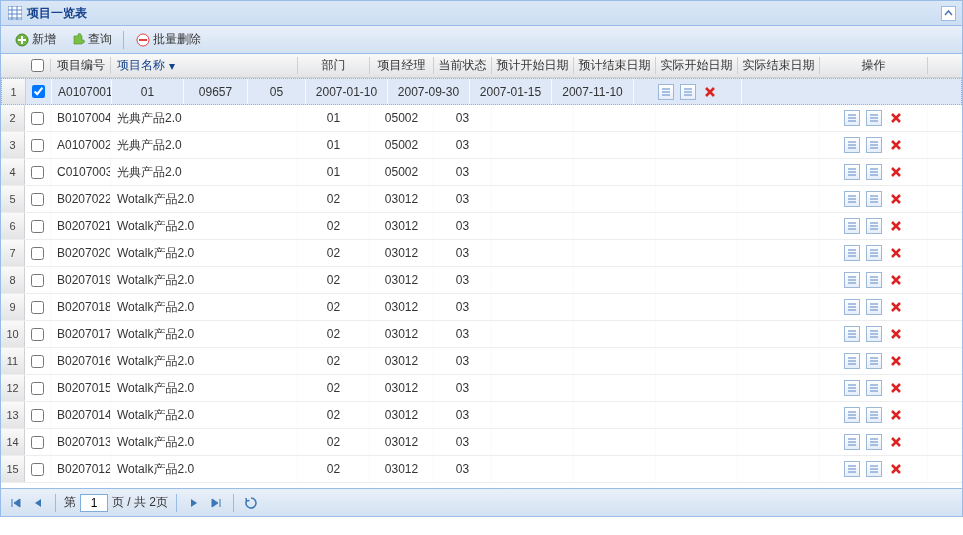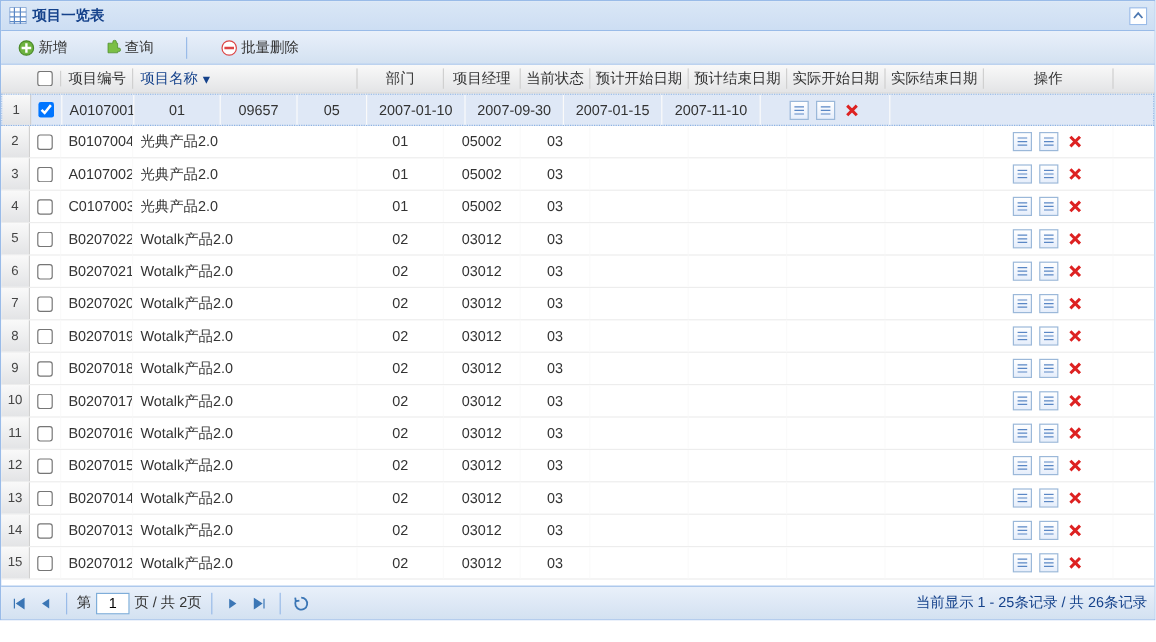--- a/index.html
+++ b/index.html
@@ -2,21 +2,21 @@
 <html><head>
 <meta charset="utf-8">
 <style>
 * { box-sizing: border-box; margin: 0; padding: 0; }
 body { font-family: Arial, "Microsoft YaHei", sans-serif; font-size: 12px; color: #333; background: #fff; }
 .panel { width: 963px; border: 1px solid #99bbe8; position: relative; }
 .panel-header { background: linear-gradient(to bottom, #dae7f6, #cddef3); border-bottom: 1px solid #99bbe8; height: 24px; display: flex; align-items: center; padding: 12px 6px; color: #15428b; font-weight: bold; }
 .panel-header .icon { width: 16px; height: 16px; margin-right: 4px; display: inline-flex; align-items: center; justify-content: center; }
 .panel-header .title { flex: 1; }
 .collapse-btn { width: 15px; height: 15px; border: 1px solid #99bbe8; background: #fff; display: flex; align-items: center; justify-content: center; cursor: pointer; }
-.toolbar { background: linear-gradient(to bottom, #e9f0fa, #d3e1f1); border-bottom: 1px solid #99bbe8; height: 28px; display: flex; align-items: center; padding: 0 6px; gap: 16px; }
+.toolbar { background: linear-gradient(to bottom, #e9f0fa, #d3e1f1); border-bottom: 1px solid #99bbe8; height: 28px; display: flex; align-items: center; padding: 0 6px; gap: 0; }
 .tb-btn { display: flex; align-items: center; gap: 2px; padding: 2px 6px; cursor: pointer; border: 1px solid transparent; }
 .tb-sep { width: 1px; height: 18px; background: #99bbe8; margin: 0 4px; }
 .icon16 { width: 16px; height: 16px; display: inline-flex; align-items: center; justify-content: center; }
 .grid-header { display: flex; background: linear-gradient(to bottom, #f9f9f9, #e3e4e6); border-bottom: 1px solid #d0d0d0; height: 24px; align-items: center; }
 .gh-cell { border-right: 1px solid #d0d0d0; display: flex; align-items: center; padding: 0 6px; color: #333; overflow: hidden; white-space: nowrap; }
 .gh-cell.sorted { color: #15428b; }
 .col-num { width: 24px; justify-content: center; padding: 0; }
 .col-chk { width: 26px; justify-content: center; padding: 0; }
 .col-code { width: 60px; }
 .col-name { width: 187px; }
@@ -715,15 +715,14 @@
           <path d="M10 2 v8 M2 2 L8 6 L2 10 z" fill="#3b76b5" stroke="#3b76b5"></path>
         </svg>
       </div>
     <div class="tb-sep"></div>
     <div class="pg-btn">
         <svg width="14" height="14">
           <path d="M7 2 a5 5 0 1 1 -4.5 2.8" fill="none" stroke="#3b76b5" stroke-width="1.5"></path>
           <path d="M2 2 l0.5 3 l3 -0.5" fill="none" stroke="#3b76b5" stroke-width="1.5"></path>
         </svg>
       </div>
-    <span class="pg-status">当前显示 1 - 25条记录 / 共 26条记录</span>
   </div>
 </div>
 
 </body></html>

